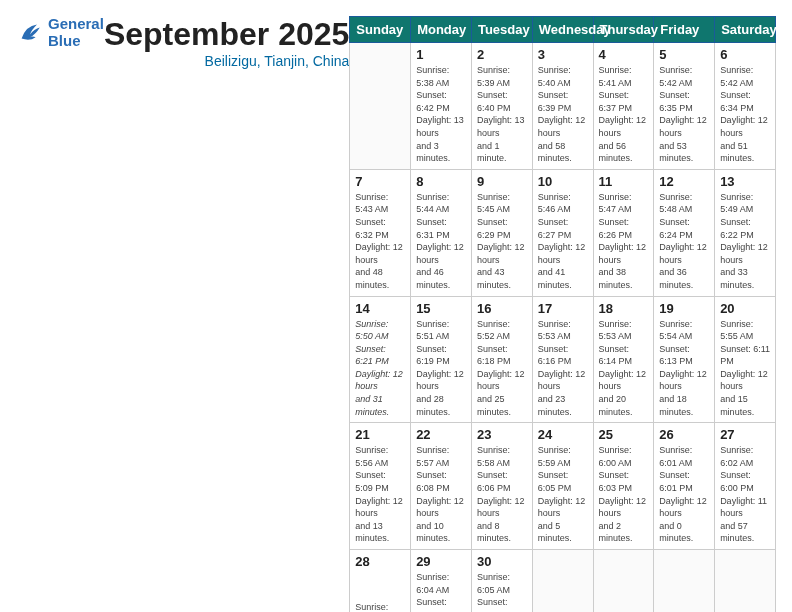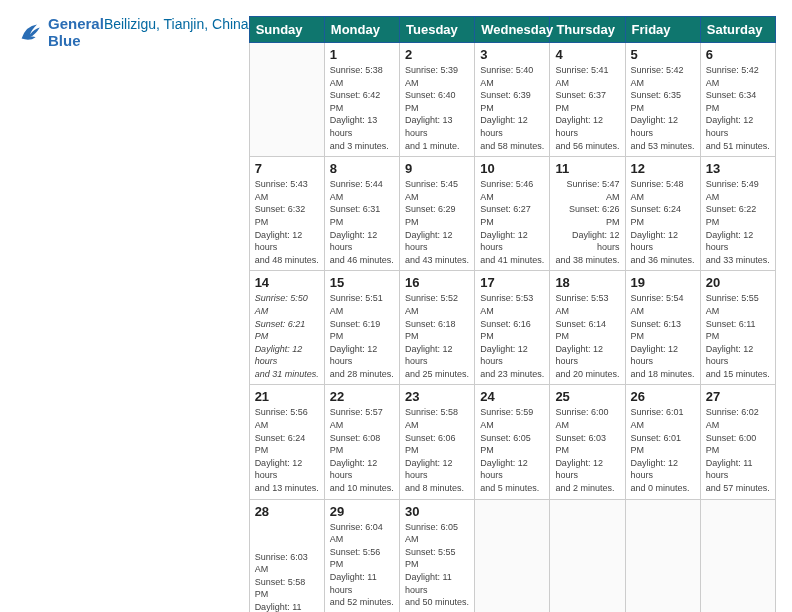--- a/index.html
+++ b/index.html
@@ -95,20 +95,21 @@
     <div class="logo">
       <svg class="logo-bird" viewBox="0 0 40 40">
         <path d="M8 28 Q14 10 30 8 Q22 16 20 22 Q26 14 34 12 Q28 22 20 26 Q24 24 28 26 Q20 32 8 28Z" fill="#2a6db5"></path>
       </svg>
       <div>
         <div style="font-size:15px;font-weight:bold;color:#1a1a1a;line-height:1.1"><span style="color:#2a6db5">General</span></div>
         <div style="font-size:15px;font-weight:bold;color:#2a6db5;line-height:1.1">Blue</div>
       </div>
     </div>
     <div class="title-section">
+      <div class="month-title">September 2025</div>
       <div class="location">Beilizigu, Tianjin, China</div>
     </div>
   </div>
 
   <table class="calendar">
     <thead>
       <tr>
         <th>Sunday</th>
         <th>Monday</th>
         <th>Tuesday</th>
@@ -188,21 +189,21 @@
           </td>
           <td>
             <span class="day-number">10</span>
             <div class="day-info" style="white-space: pre-line;">Sunrise: 5:46 AM
 Sunset: 6:27 PM
 Daylight: 12 hours
 and 41 minutes.</div>
           </td>
           <td>
             <span class="day-number">11</span>
-            <div class="day-info" style="white-space: pre-line; text-align: right;">Sunrise: 5:47 AM
+            <div class="day-info" style="white-space: pre-line;">Sunrise: 5:47 AM
 Sunset: 6:26 PM
 Daylight: 12 hours
 and 38 minutes.</div>
           </td>
           <td>
             <span class="day-number">12</span>
             <div class="day-info" style="white-space: pre-line;">Sunrise: 5:48 AM
 Sunset: 6:24 PM
 Daylight: 12 hours
 and 36 minutes.</div>
@@ -263,21 +264,21 @@
             <div class="day-info" style="white-space: pre-line;">Sunrise: 5:55 AM
 Sunset: 6:11 PM
 Daylight: 12 hours
 and 15 minutes.</div>
           </td>
         </tr>
         <tr class="week-row">
           <td>
             <span class="day-number">21</span>
             <div class="day-info" style="white-space: pre-line;">Sunrise: 5:56 AM
-Sunset: 6:24 PM
+Sunset: 5:09 PM
 Daylight: 12 hours
 and 13 minutes.</div>
           </td>
           <td>
             <span class="day-number">22</span>
             <div class="day-info" style="white-space: pre-line;">Sunrise: 5:57 AM
 Sunset: 6:08 PM
 Daylight: 12 hours
 and 10 minutes.</div>
           </td>

